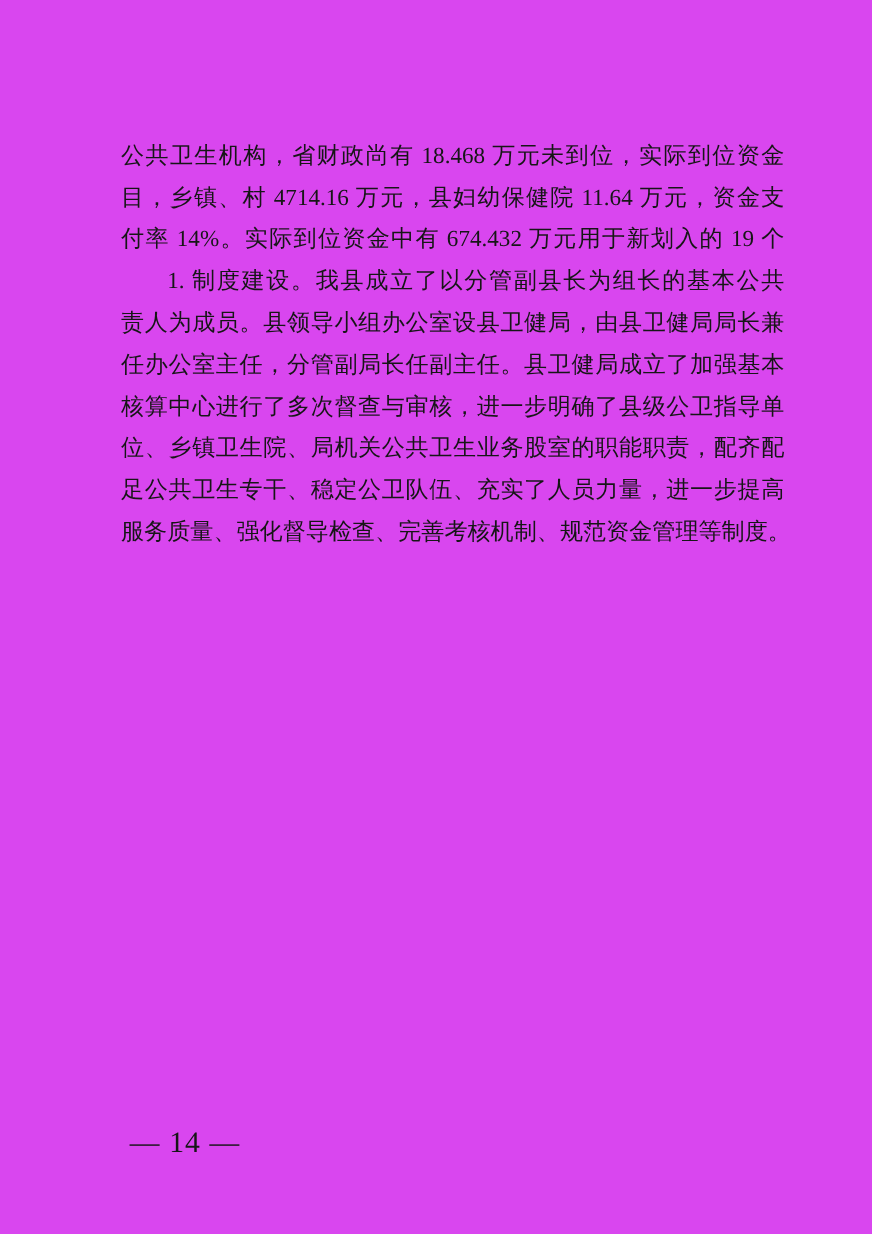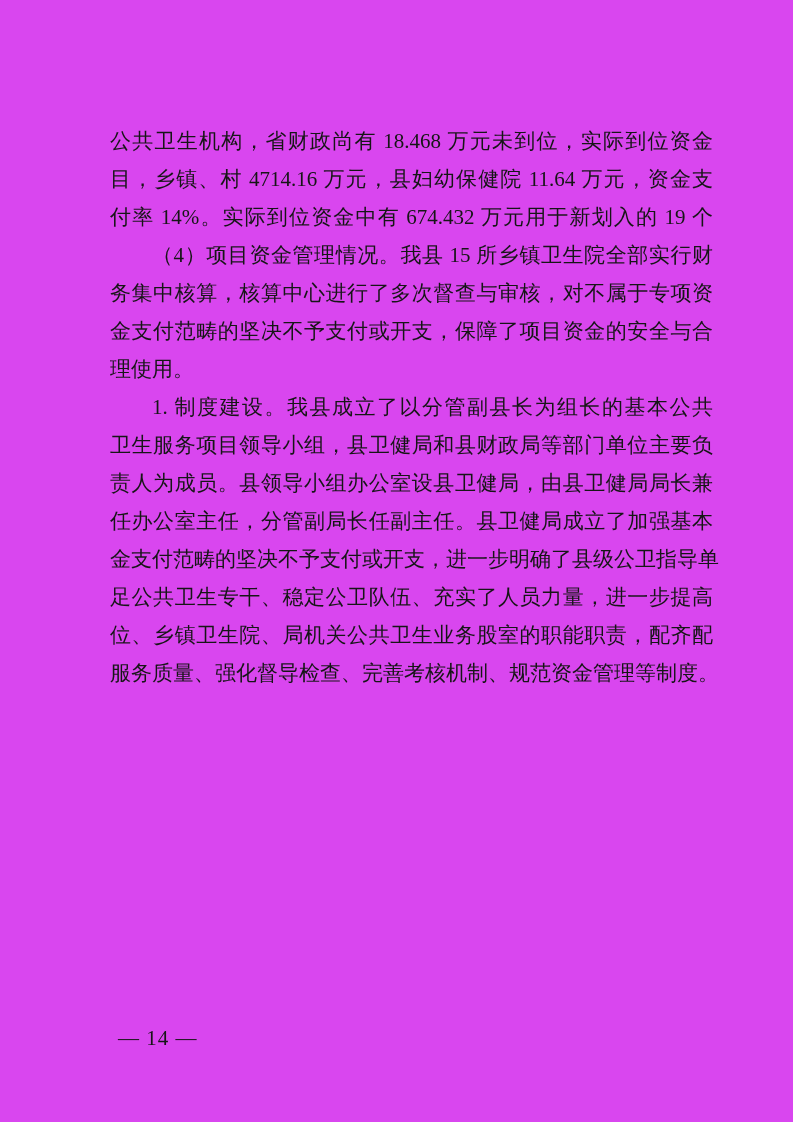--- a/index.html
+++ b/index.html
@@ -44,47 +44,40 @@
   }
   .paragraph.heading .line {
     
     font-size: 21px;
     letter-spacing: 1px;
   }
   .footer {
     position: absolute;
     left: 118px;
     top: 1024px;
-    font-size: 21px;
+    font-size: 27px;
     line-height: 28px;
     color: #161616;
     letter-spacing: 1px;
   }
 </style>
 </head>
 <body>
 
 <div class="page">
   <div class="content" id="content">
       <div class="paragraph">
         <div class="line">公共卫生机构，省财政尚有 18.468 万元未到位，实际到位资金</div>
         <div class="line">目，乡镇、村 4714.16 万元，县妇幼保健院 11.64 万元，资金支</div>
         <div class="line">付率 14%。实际到位资金中有 674.432 万元用于新划入的 19 个</div>
       </div>
       <div class="paragraph">
-        <div class="line indent">（4）项目资金管理情况。我县 15 所乡镇卫生院全部实行财</div>
-        <div class="line">务集中核算，核算中心进行了多次督查与审核，对不属于专项资</div>
-        <div class="line">金支付范畴的坚决不予支付或开支，保障了项目资金的安全与合</div>
-        <div class="line last">理使用。</div>
-      </div>
-      <div class="paragraph">
         <div class="line indent">1. 制度建设。我县成立了以分管副县长为组长的基本公共</div>
-        <div class="line">卫生服务项目领导小组，县卫健局和县财政局等部门单位主要负</div>
         <div class="line">责人为成员。县领导小组办公室设县卫健局，由县卫健局局长兼</div>
         <div class="line">任办公室主任，分管副局长任副主任。县卫健局成立了加强基本</div>
-        <div class="line">金支付范畴的坚决不予支付或开支，进一步明确了县级公卫指导单</div>
+        <div class="line">核算中心进行了多次督查与审核，进一步明确了县级公卫指导单</div>
+        <div class="line">位、乡镇卫生院、局机关公共卫生业务股室的职能职责，配齐配</div>
         <div class="line">足公共卫生专干、稳定公卫队伍、充实了人员力量，进一步提高</div>
-        <div class="line">位、乡镇卫生院、局机关公共卫生业务股室的职能职责，配齐配</div>
         <div class="line last">服务质量、强化督导检查、完善考核机制、规范资金管理等制度。</div>
       </div>
     </div>
   <div class="footer">— 14 —</div>
 </div>
 
 </body></html>

